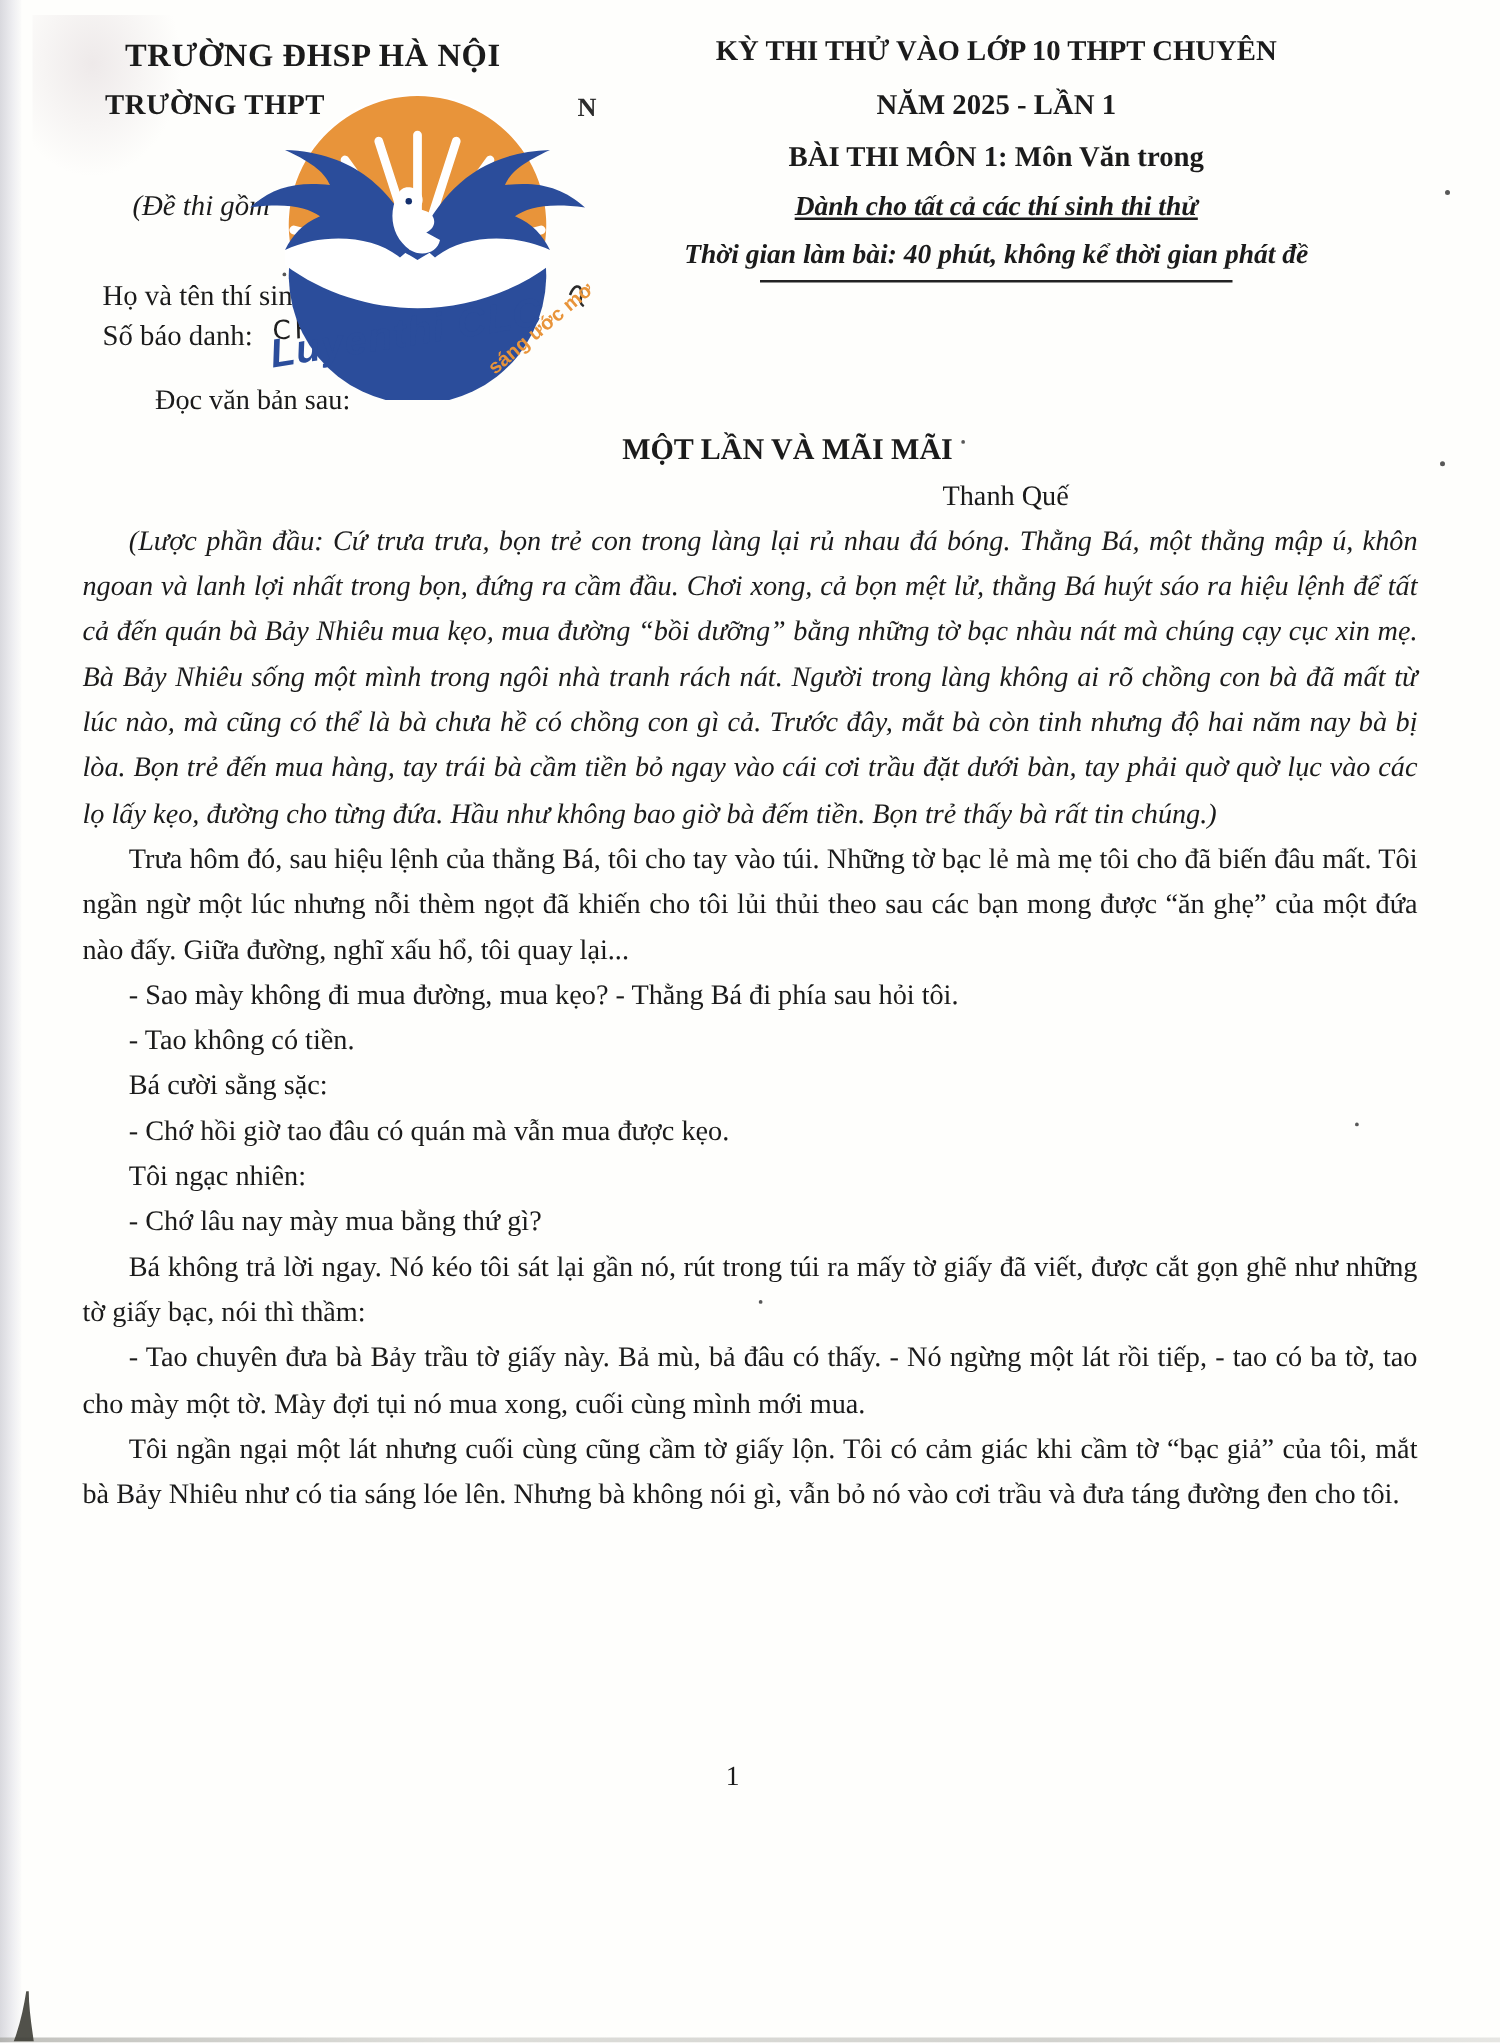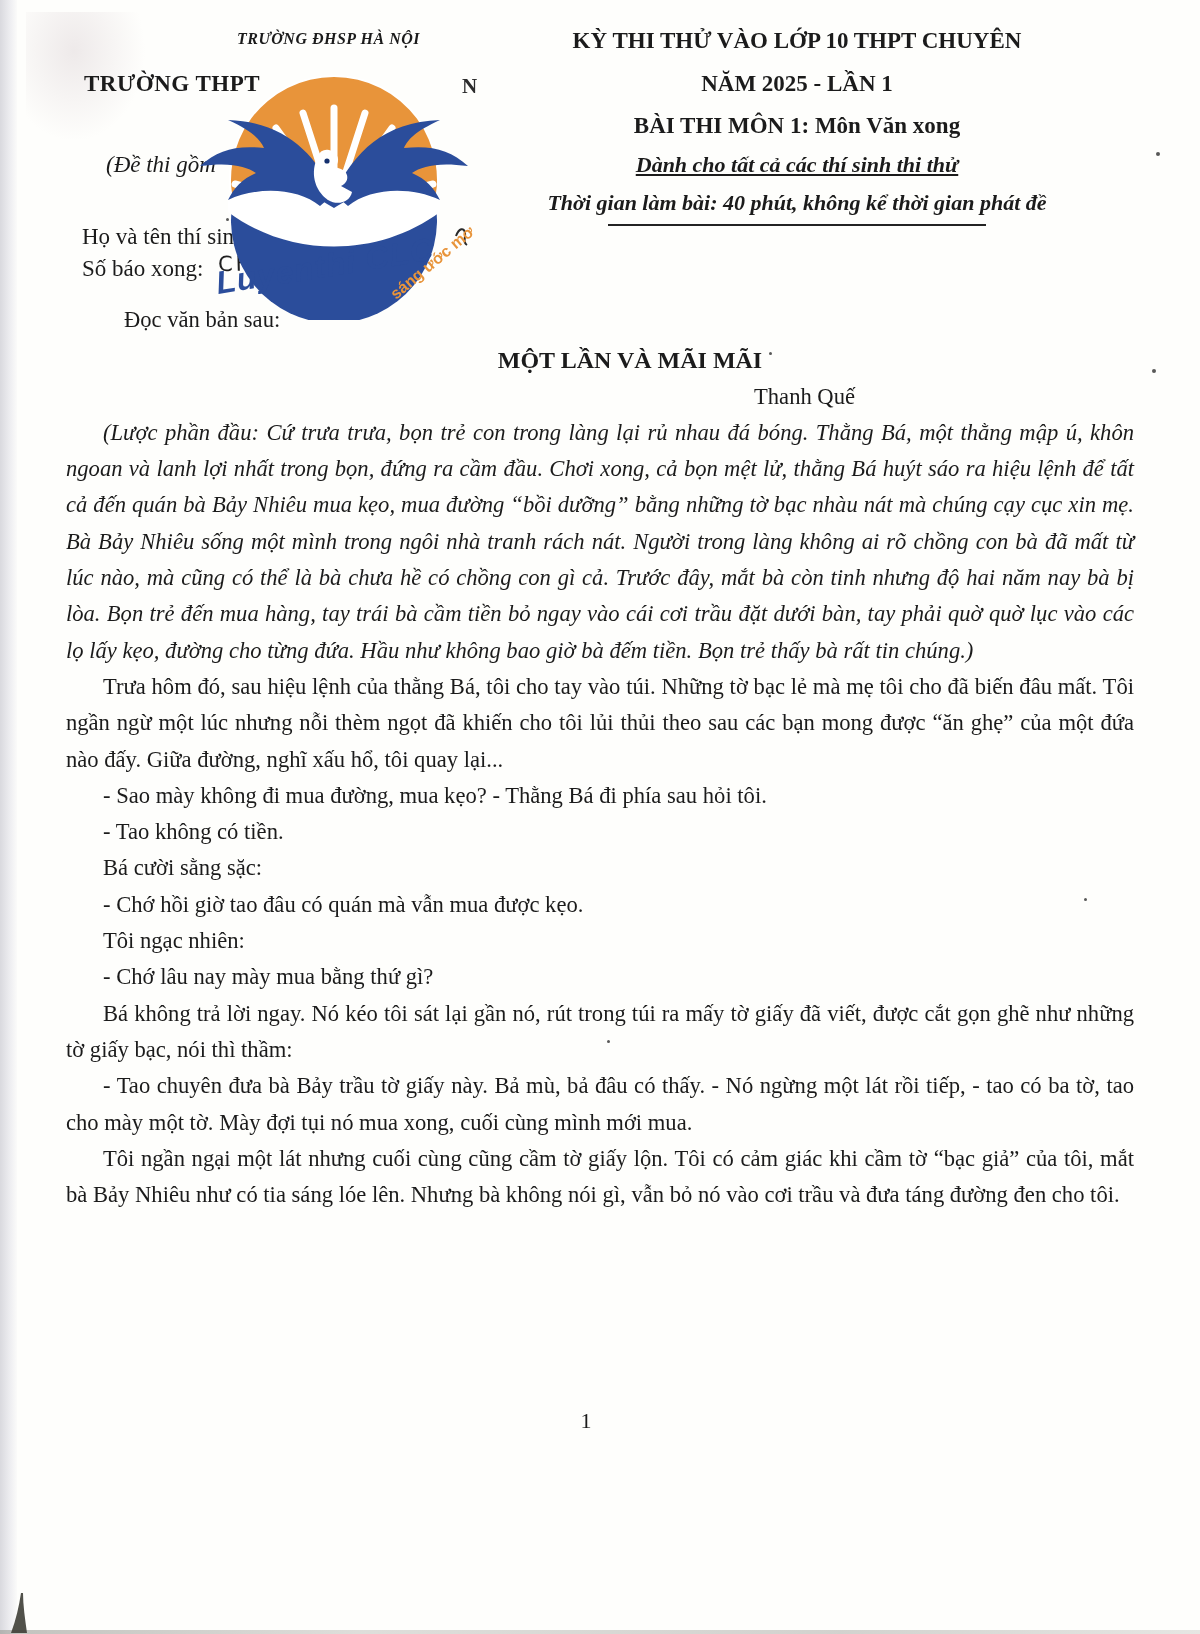--- a/index.html
+++ b/index.html
@@ -11,22 +11,22 @@
   .edge-left{position:absolute;left:0;top:0;bottom:0;width:17px;
     background:linear-gradient(to right,#d9d9de,#eeeef1 60%,#fbfbfa);}
   .edge-bottom{position:absolute;left:0;bottom:0;right:0;height:4px;
     background:linear-gradient(to right,#9a9a94,#c9c9c4 30%,#b5b5b0 70%,#d6d6d2);opacity:.6;}
   .smudge-topleft{position:absolute;left:26px;top:12px;width:120px;height:130px;
     background:radial-gradient(ellipse at 40% 30%, rgba(196,180,186,.28), rgba(196,180,186,0) 70%);}
   .pen-mark{position:absolute;left:8px;top:1592px;}
   .speck{position:absolute;width:4px;height:4px;background:#2e2e2e;border-radius:50%;opacity:.8;}
 
   
-  .hdr-left-1{position:absolute;left:100px;top:30px;width:320px;text-align:right;
-    font-weight:bold;font-size:16px;letter-spacing:.5px;font-style:italic;}
+  .hdr-left-1{position:absolute;left:100px;top:30px;width:320px;text-align:left;
+    font-weight:bold;font-size:26px;letter-spacing:.5px;}
   .hdr-left-2{position:absolute;left:84px;top:71px;font-weight:bold;font-size:23px;letter-spacing:.5px;}
   .hdr-left-2-frag{position:absolute;left:462px;top:74px;font-weight:bold;font-size:21px;color:#2c2c2c;}
   .booklet-note{position:absolute;left:106px;top:152px;font-style:italic;font-size:23px;}
   .name-label{position:absolute;left:82px;top:224px;font-size:23px;}
   .id-label{position:absolute;left:82px;top:256px;font-size:23px;}
   .id-value{position:absolute;left:218px;top:251px;font-size:21px;
     font-family:"DejaVu Sans", sans-serif;letter-spacing:3px;color:#1f1f1f;
     transform:rotate(-1.5deg);}
   .hdr-right{position:absolute;left:490px;top:28px;width:614px;text-align:center;}
   .hdr-right .r1{font-weight:bold;font-size:23px;}
@@ -65,27 +65,27 @@
 <div class="speck" style="left:1084px;top:898px;width:3px;height:3px;"></div>
 <svg class="pen-mark" width="26" height="42">
   <path d="M13,1 C11,14 8,28 3,41 L19,41 C17,27 15,13 15,1 Z" fill="#3e3e36" opacity="0.9"></path>
 </svg>
 
 <div class="hdr-left-1">TRƯỜNG ĐHSP HÀ NỘI</div>
 <div class="hdr-left-2">TRƯỜNG THPT</div>
 <div class="hdr-left-2-frag">N</div>
 <div class="booklet-note">(Đề thi gồm</div>
 <div class="name-label">Họ và tên thí sinh:</div>
-<div class="id-label">Số báo xong:</div>
+<div class="id-label">Số báo danh:</div>
 <div class="id-value">CH1269</div>
 
 <div class="hdr-right">
   <div class="r1">KỲ THI THỬ VÀO LỚP 10 THPT CHUYÊN</div>
   <div class="r2">NĂM 2025 - LẦN 1</div>
-  <div class="r3">BÀI THI MÔN 1: Môn Văn xong</div>
+  <div class="r3">BÀI THI MÔN 1: Môn Văn trong</div>
   <div class="r4">Dành cho tất cả các thí sinh thi thử</div>
   <div class="r5">Thời gian làm bài: 40 phút, không kể thời gian phát đề</div>
   <div class="rule"></div>
 </div>
 
 <div class="logo-wrap">
   <svg width="316" height="260" viewBox="0 0 316 260">
     <defs>
       <clipPath id="sunclip">
         <path d="M37.5,150 A103,103 0 1 1 234.5,150 Z"></path>

